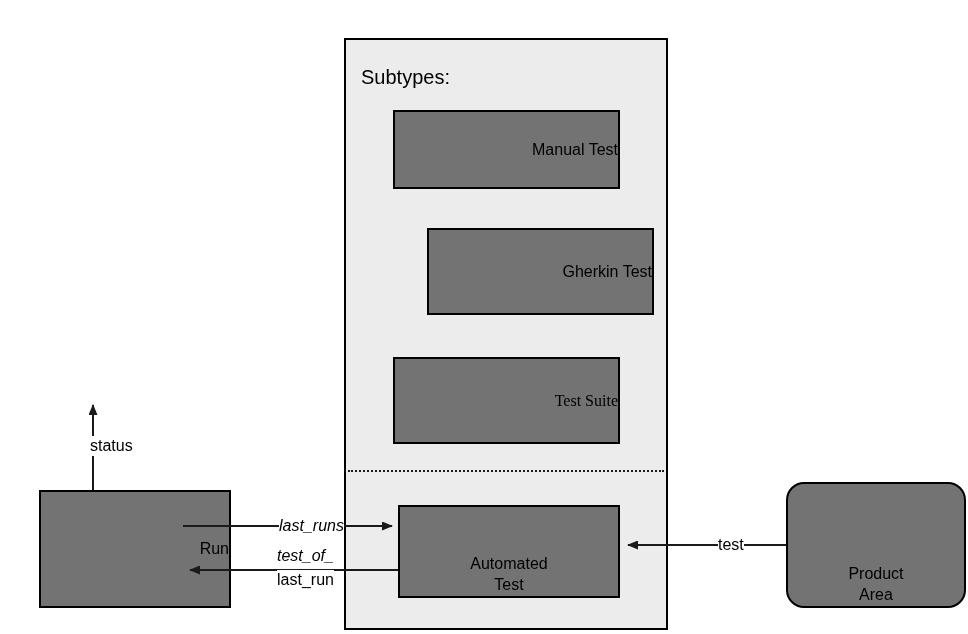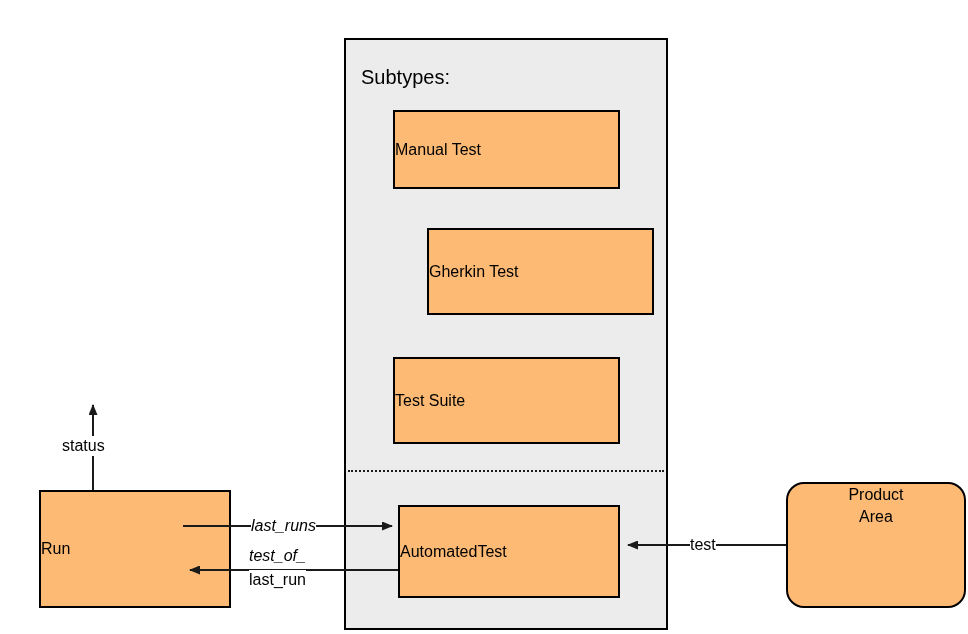--- a/index.html
+++ b/index.html
@@ -14,25 +14,25 @@
   #canvas {
     position: relative;
     width: 968px;
     height: 634px;
     background: #ffffff;
     overflow: hidden;
   }
   .node {
     position: absolute;
     box-sizing: border-box;
-    background: #fdba74;
+    background: #737373;
     border: 2px solid #000000;
     display: flex;
     align-items: center;
-    justify-content: flex-start;
+    justify-content: flex-end;
     text-align: center;
     font-size: 16px;
     line-height: 1.35;
     color: #000000;
   }
   .group-box {
     position: absolute;
     box-sizing: border-box;
     background: #ececec;
     border: 2px solid #000000;
@@ -50,20 +50,21 @@
     white-space: nowrap;
   }
   .edge-label {
     position: absolute;
     font-size: 16px;
     color: #000000;
     background: #ffffff;
     white-space: nowrap;
     text-align: center;
     line-height: 1.25;
+    margin-left: 28px;
   }
   svg.edges {
     position: absolute;
     left: 0;
     top: 0;
     width: 968px;
     height: 634px;
     overflow: visible;
     pointer-events: none;
   }
@@ -83,27 +84,27 @@
   <div class="group-label" style="left:361px; top:66px;">Subtypes:</div>
 
   <div class="node" style="left:393px; top:110px; width:227px; height:79px;">
     <span>Manual Test</span>
   </div>
 
   <div class="node" style="left:393px; top:228px; width:227px; height:87px;margin-left:34px;">
     <span>Gherkin Test</span>
   </div>
 
-  <div class="node" style="left:393px; top:357px; width:227px; height:87px;">
+  <div class="node" style="left:393px; top:357px; width:227px; height:87px;font-family:Liberation Serif, serif;">
     <span>Test Suite</span>
   </div>
 
   <div class="dotted-sep" style="left:348px; top:470px; width:316px;"></div>
 
-  <div class="node" style="left:398px; top:505px; width:222px; height:93px; flex-direction:row;">
+  <div class="node" style="left:398px; top:505px; width:222px; height:93px; flex-direction:column;">
     <span>Automated</span>
     <span>Test</span>
   </div>
 
 
   <div class="node" style="left:3px; top:490px; width:192px; height:118px;margin-left:36px;">
     <span>Run</span>
   </div>
 
   <div class="node" style="left:786px; top:482px; width:180px; height:126px; flex-direction:column;border-radius:18px;">

